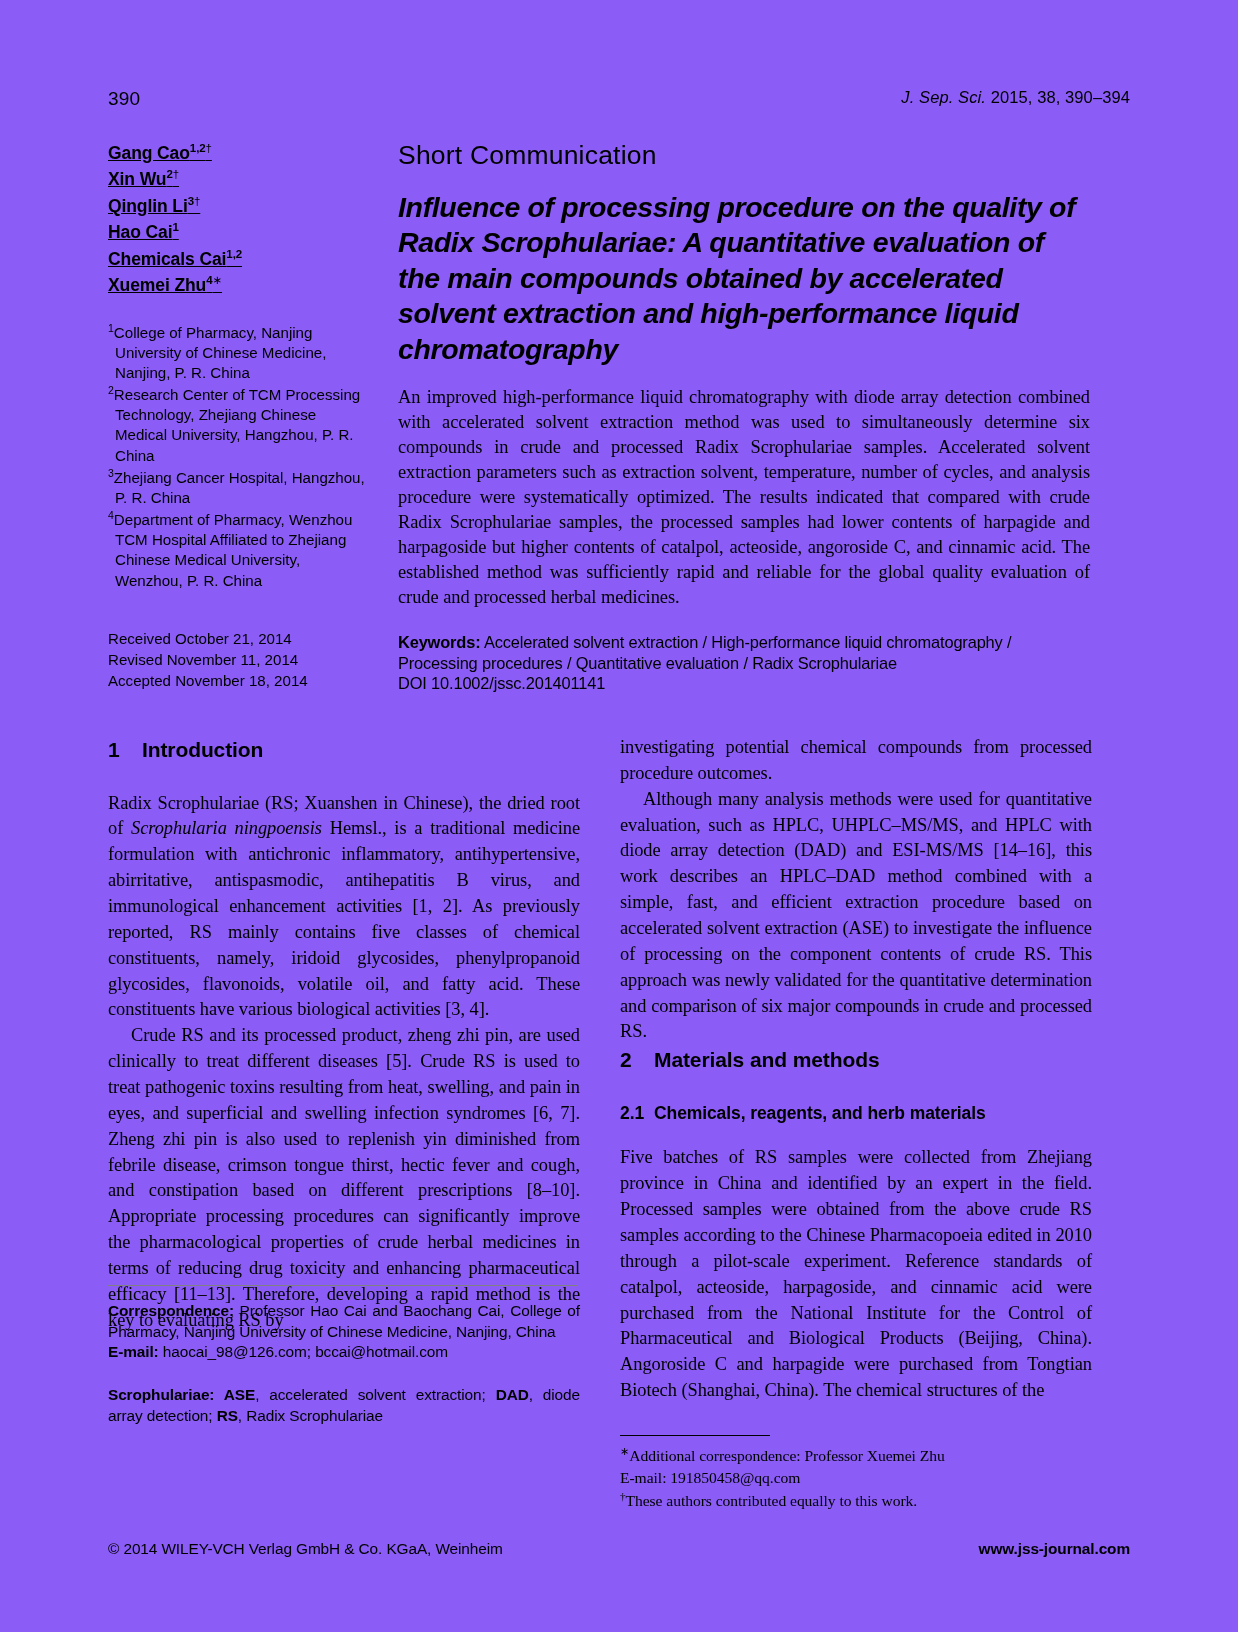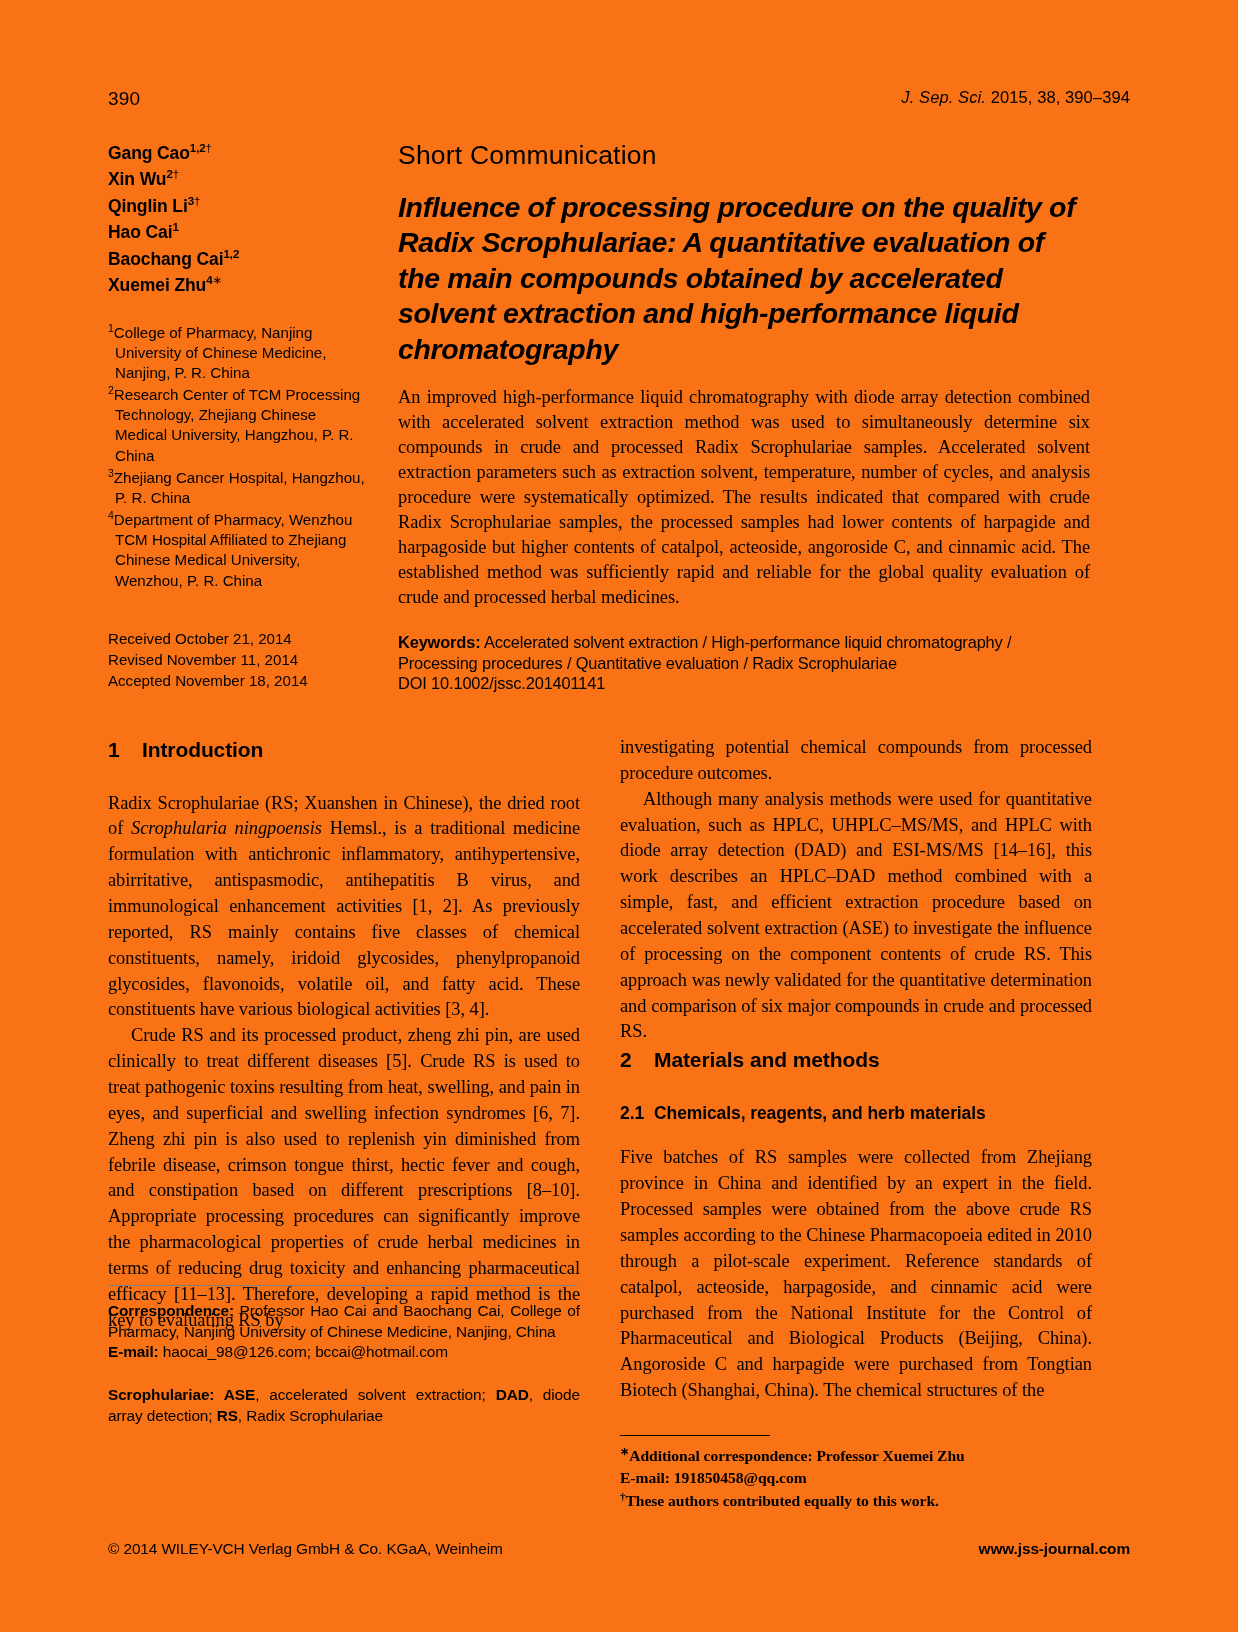--- a/index.html
+++ b/index.html
@@ -4,21 +4,21 @@
 <style>
   html, body {
     margin: 0;
     padding: 0;
     background: #ffffff;
   }
   .page {
     position: relative;
     width: 1238px;
     height: 1632px;
-    background: #f97316;
+    background: #8b5cf6;
     margin: 0 auto;
     box-sizing: border-box;
     font-family: "Liberation Serif", serif;
     color: #000000;
     overflow: hidden;
   }
 
   
   .runhead {
     position: absolute;
@@ -47,20 +47,21 @@
     top: 140px;
     left: 108px;
     width: 258px;
     font-family: "Liberation Sans", sans-serif;
   }
   .authors {
     font-size: 17.5px;
     font-weight: bold;
     line-height: 1.465;
     letter-spacing: -0.1px;
+    text-decoration: underline;
   }
   .authors sup { font-size: 11.5px; font-weight: bold; vertical-align: super; }
   .authors .dag { font-weight: normal; }
 
   .affils {
     margin-top: 22px;
     font-size: 15.1px;
     line-height: 1.335;
   }
   .affil {
@@ -180,21 +181,20 @@
 
   .footnote-right {
     position: absolute;
     left: 620px;
     top: 1435px;
     width: 472px;
     font-family: "Liberation Serif", serif;
     font-size: 15.6px;
     line-height: 1.40;
     letter-spacing: -0.05px;
-    font-weight: bold;
   }
   .footnote-right .rule {
     width: 150px;
     height: 1px;
     background: #000000;
     margin-bottom: 8px;
   }
   .footnote-right sup { font-size: 11px; vertical-align: super; }
 
   
@@ -221,21 +221,21 @@
     <span class="runhead-page">390</span>
     <span class="runhead-journal"><i>J. Sep. Sci.</i><span> 2015, 38, 390–394</span></span>
   </div>
 
   <div class="rail">
     <div class="authors" id="author-list">
         <div><span>Gang Cao</span><sup>1,2</sup><sup class="dag">†</sup></div>
         <div><span>Xin Wu</span><sup>2</sup><sup class="dag">†</sup></div>
         <div><span>Qinglin Li</span><sup>3</sup><sup class="dag">†</sup></div>
         <div><span>Hao Cai</span><sup>1</sup></div>
-        <div><span>Baochang Cai</span><sup>1,2</sup></div>
+        <div><span>Chemicals Cai</span><sup>1,2</sup></div>
         <div><span>Xuemei Zhu</span><sup>4</sup><sup class="dag">∗</sup></div>
       </div>
     <div class="affils" id="affil-list">
         <div class="affil"><sup>1</sup><span>College of Pharmacy, Nanjing University of Chinese Medicine, Nanjing, P. R. China</span></div>
         <div class="affil"><sup>2</sup><span>Research Center of TCM Processing Technology, Zhejiang Chinese Medical University, Hangzhou, P. R. China</span></div>
         <div class="affil"><sup>3</sup><span>Zhejiang Cancer Hospital, Hangzhou, P. R. China</span></div>
         <div class="affil"><sup>4</sup><span>Department of Pharmacy, Wenzhou TCM Hospital Affiliated to Zhejiang Chinese Medical University, Wenzhou, P. R. China</span></div>
       </div>
     <div class="dates">
       <div>Received October 21, 2014</div>

